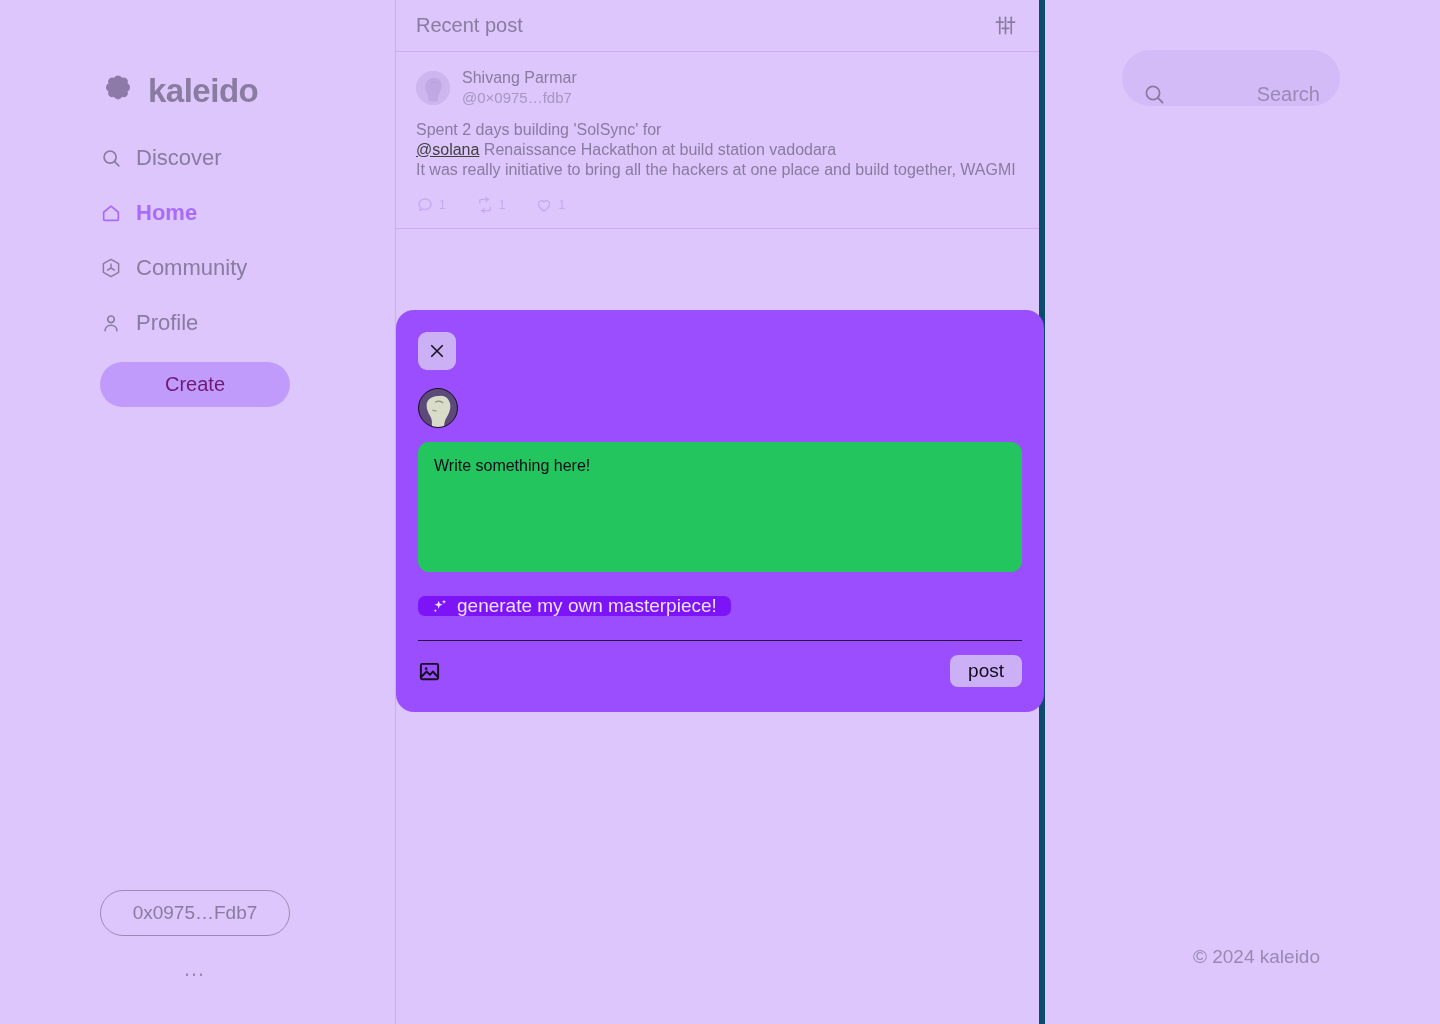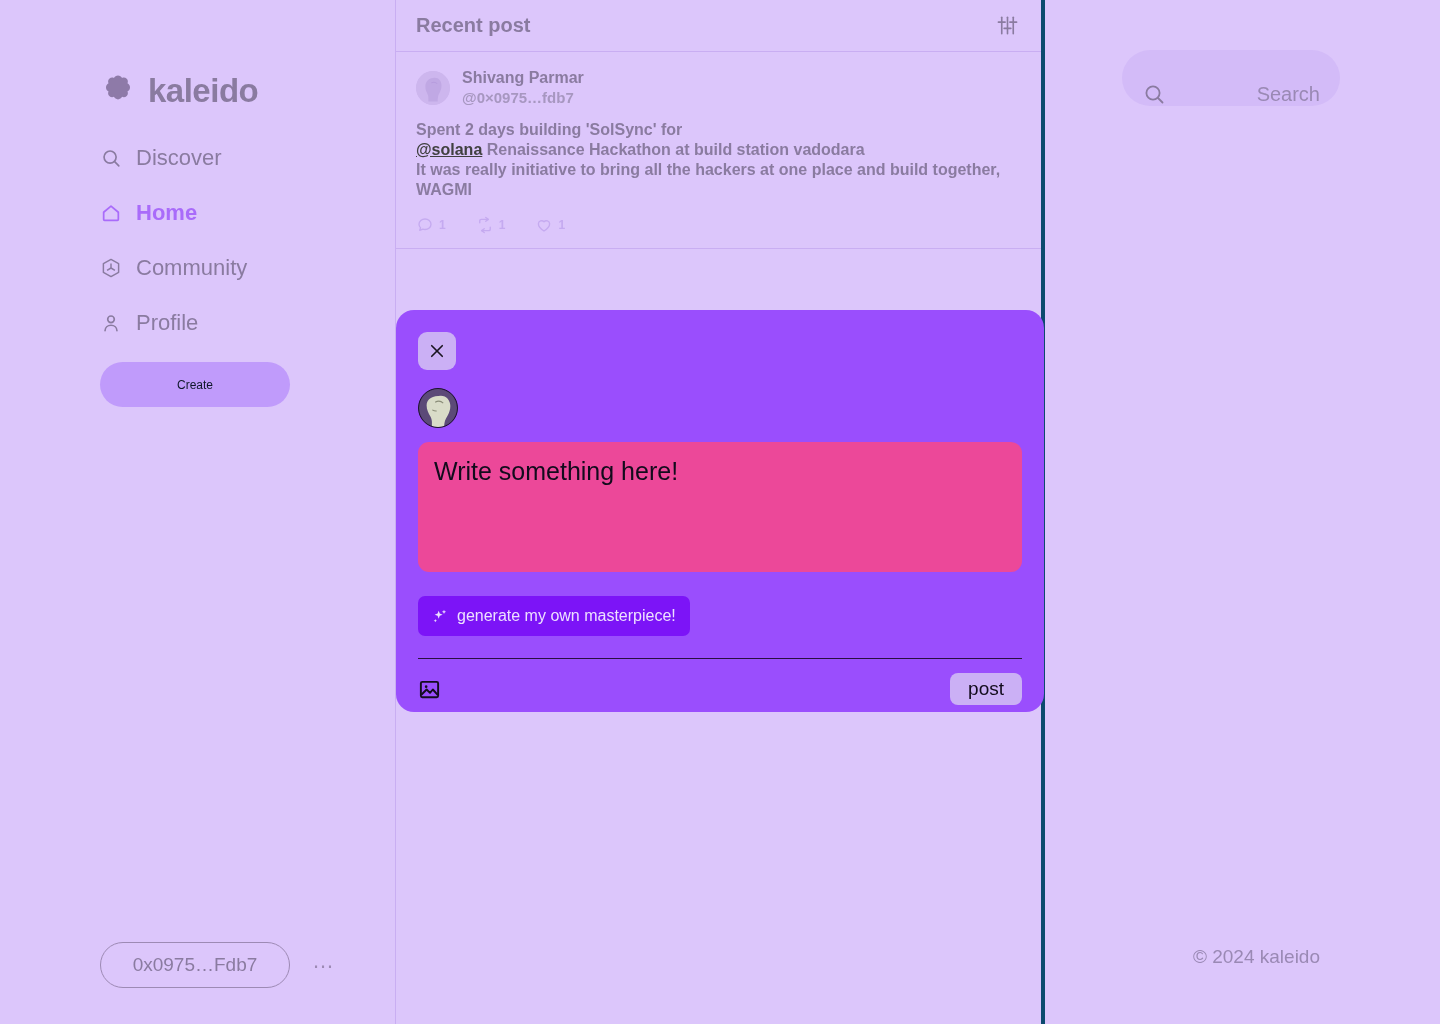--- a/index.html
+++ b/index.html
@@ -20,34 +20,34 @@
   .nav { position:absolute; left:100px; top:122px; width:240px; }
   .nav-item { display:flex; align-items:center; gap:14px; height:40px; margin-bottom:15px; cursor:pointer; }
   .nav-ico { width:22px; height:22px; flex:none; color:#8a7ba0; }
   .nav-label { font-size:22px; color:#8a7ba0; }
   .nav-item.active .nav-ico { color:#a96bfa; }
   .nav-item.active .nav-label { color:#a96bfa; font-weight:bold; }
 
   .create-btn {
     position:absolute; left:100px; top:346px; width:190px; height:45px;
     background:#c09bfb; border:none; border-radius:23px;
-    color:#0f172a; font-size:12px; font-family:inherit; cursor:pointer;
-  }
-
-  .wallet-row { position:absolute; left:100px; bottom:52px; display:flex; align-items:center; gap:22px; }
+    color:#701a75; font-size:20px; font-family:inherit; cursor:pointer;
+  }
+
+  .wallet-row { position:absolute; left:100px; bottom:52px; display:flex; align-items:center; gap:22px;flex-direction:column; }
   .wallet-pill {
     width:190px; height:46px; border:1.5px solid #9d8ab4; border-radius:23px;
     display:flex; align-items:center; justify-content:center;
     font-size:19px; color:#8a7ba0; cursor:pointer; background:transparent;
   }
   .wallet-more { font-size:22px; color:#9d8ab4; letter-spacing:2px; cursor:pointer; line-height:1; padding-bottom:8px; }
 
   
   .main { position:absolute; left:395px; top:0; width:650px; height:1024px;
-          border-left:1px solid #c9aef2; border-right:4px solid #0c4a6e;font-weight:bold; }
+          border-left:1px solid #c9aef2; border-right:6px solid #0c4a6e; }
   .feed-header {
     height:52px; display:flex; align-items:center; justify-content:space-between;
     padding:0 22px 0 20px; border-bottom:1px solid #c9aef2;
   }
   .feed-title { font-size:20px; color:#8a7ba0; }
   .filter-ico { width:23px; height:23px; color:#8a7ba0; cursor:pointer; }
 
   .post { padding:16px 20px 14px 20px; border-bottom:1px solid #c9aef2; }
   .post-head { display:flex; align-items:center; gap:12px; }
   .avatar-sm { width:34px; height:34px; border-radius:50%; flex:none; overflow:hidden; background:#cdb6ee; }
@@ -76,29 +76,29 @@
     position:absolute; left:396px; top:310px; width:648px; height:402px;
     background:#9a4efd; border-radius:18px; padding:22px;
   }
   .modal-close {
     width:38px; height:38px; background:#cbb0f5; border:none; border-radius:9px;
     display:flex; align-items:center; justify-content:center; cursor:pointer;
   }
   .modal-close svg { width:18px; height:18px; color:#1a1420; }
   .avatar-md { width:40px; height:40px; border-radius:50%; margin-top:18px; overflow:hidden; background:#3b2a50; border:1.5px solid #1d1230; }
   .compose {
-    margin-top:14px; width:100%; height:130px; background:#ec4899;
+    margin-top:14px; width:100%; height:130px; background:#22c55e;
     border:none; border-radius:11px; padding:15px 16px;
-    font-family:inherit; font-size:25px; color:#120b1c; resize:none; outline:none;
+    font-family:inherit; font-size:16px; color:#120b1c; resize:none; outline:none;
   }
   .compose::placeholder { color:#120b1c; opacity:1; }
   .gen-btn {
-    margin-top:20px; height:40px; background:#7c14f7; border:none; border-radius:7px;
+    margin-top:20px; height:20px; background:#7c14f7; border:none; border-radius:7px;
     padding:0 14px; display:inline-flex; align-items:center; gap:9px;
-    color:#ede0ff; font-family:inherit; font-size:16px; cursor:pointer;
+    color:#ede0ff; font-family:inherit; font-size:19px; cursor:pointer;
   }
   .gen-btn svg { width:16px; height:16px; }
   .modal-sep { margin-top:22px; height:1px; background:#2a1040; }
   .modal-foot { margin-top:14px; display:flex; align-items:center; justify-content:space-between; }
   .img-btn { background:none; border:none; cursor:pointer; display:flex; color:#140c1f; }
   .img-btn svg { width:23px; height:23px; }
   .post-btn {
     background:#cbb0f5; border:none; border-radius:8px; height:32px; padding:0 18px;
     font-family:inherit; font-size:19px; color:#120b1c; cursor:pointer;
   }

